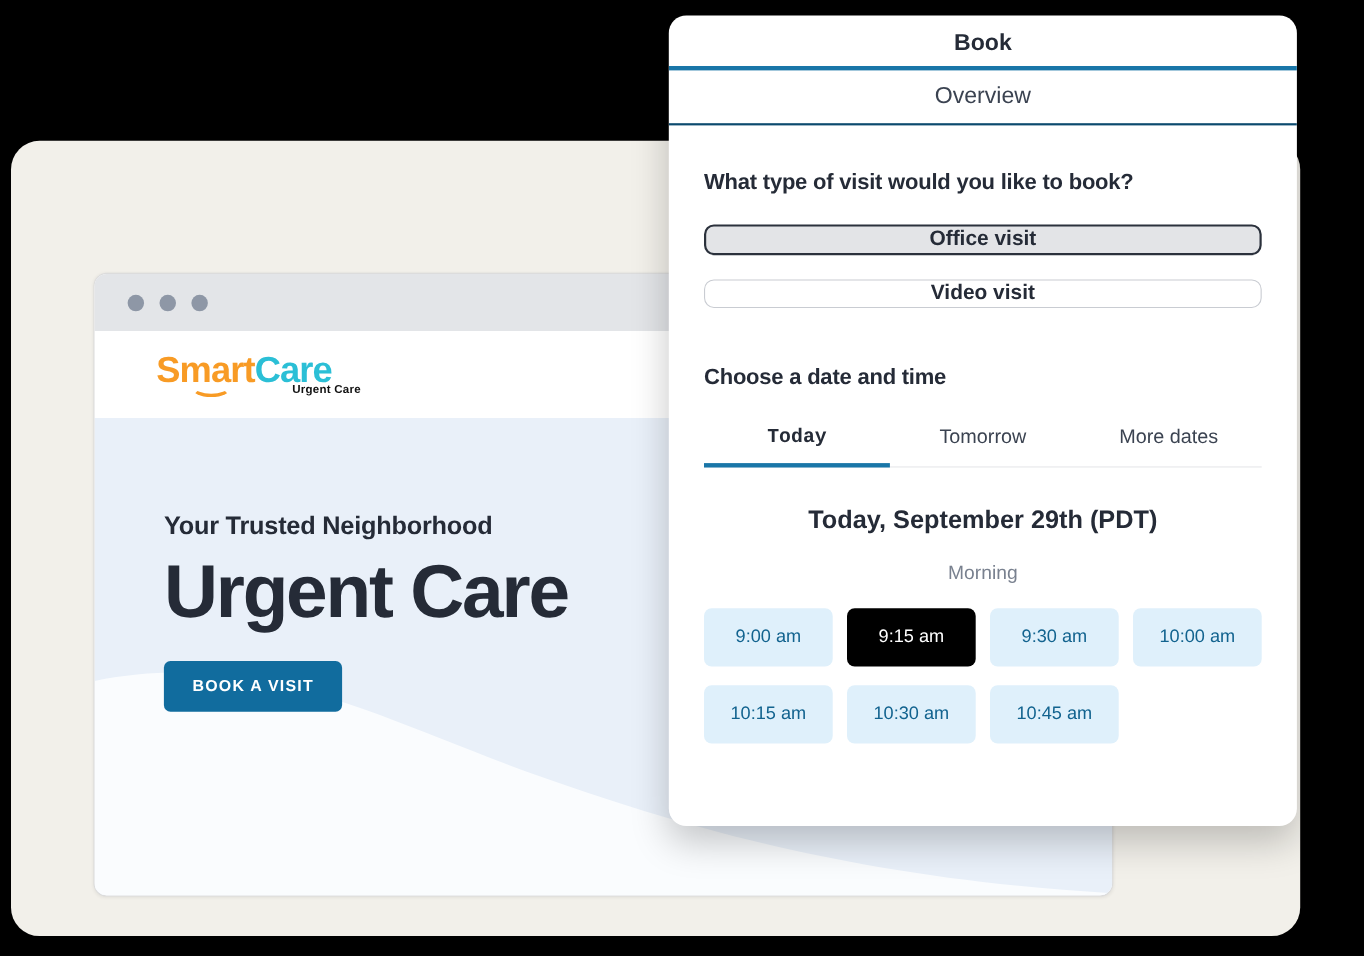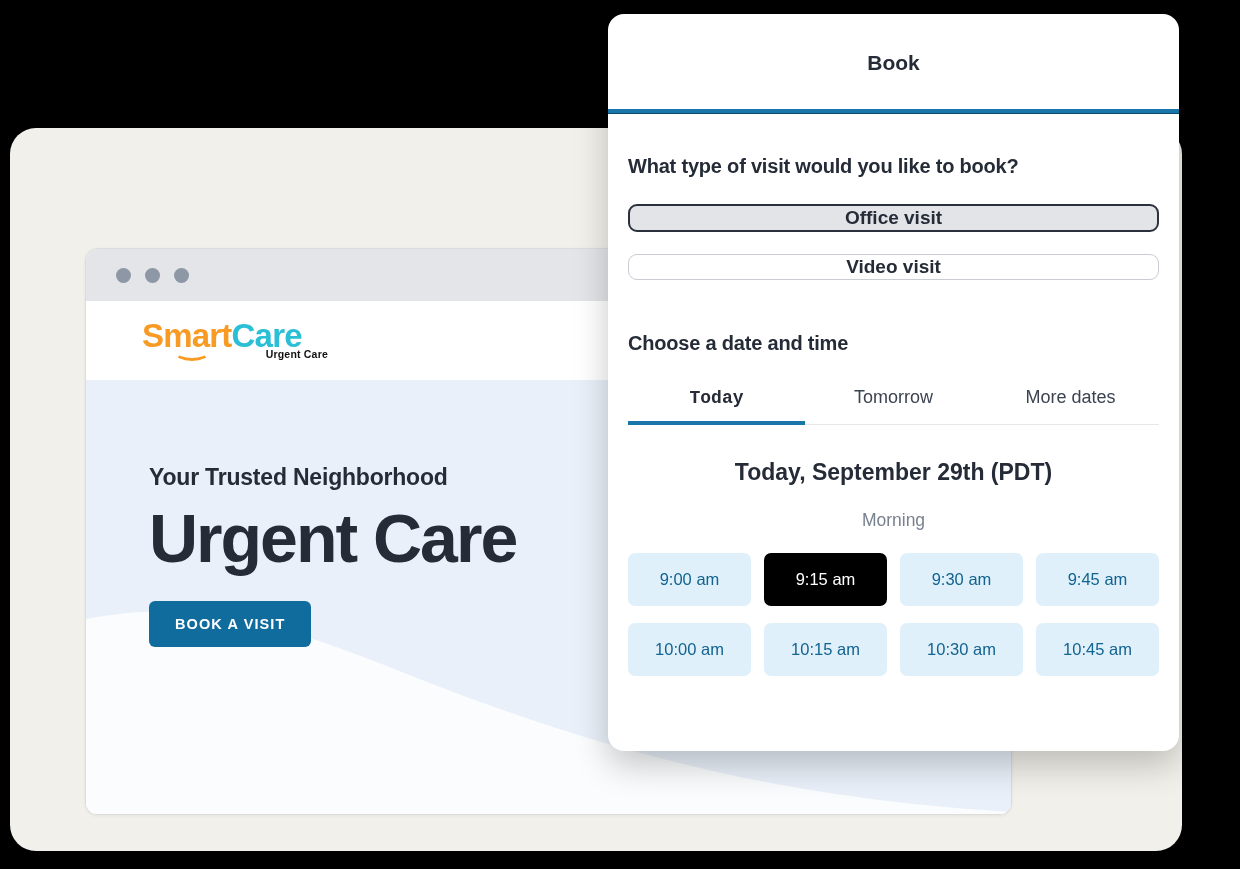--- a/index.html
+++ b/index.html
@@ -193,21 +193,21 @@
   .card-tab.active::after {
     content: "";
     position: absolute;
     left: 0;
     right: 0;
     bottom: -1px;
     height: 4px;
     background: #1976a8;
   }
 
-  .card-body { padding: 0 20px; }
+  .card-body { padding: 0 32px; }
 
   .section-question {
     font-size: 20px;
     font-weight: bold;
     color: #252b37;
     margin: 41px 0 0 0;
     letter-spacing: -0.2px;
   }
 
   .visit-type-row {
@@ -343,20 +343,21 @@
       <button class="hero-cta">BOOK A VISIT</button>
     </div>
   </div>
 
 </div>
 
 <div class="booking-card">
 
   <div class="card-tabs">
     <button class="card-tab active">Book</button>
+    <button class="card-tab">Overview</button>
   </div>
 
   <div class="card-body">
 
     <p class="section-question">What type of visit would you like to book?</p>
 
     <div class="visit-type-row">
       <button class="visit-type-btn selected">Office visit</button>
       <button class="visit-type-btn">Video visit</button>
     </div>
@@ -369,21 +370,20 @@
       <button class="date-tab">More dates</button>
     </div>
 
     <div class="date-label">Today, September 29th (PDT)</div>
     <div class="period-label">Morning</div>
 
     <div class="slot-grid">
       <button class="slot">9:00 am</button>
       <button class="slot selected">9:15 am</button>
       <button class="slot">9:30 am</button>
-      <button class="slot">9:45 am</button>
       <button class="slot">10:00 am</button>
       <button class="slot">10:15 am</button>
       <button class="slot">10:30 am</button>
       <button class="slot">10:45 am</button>
     </div>
 
   </div>
 </div>
 
 </body></html>

